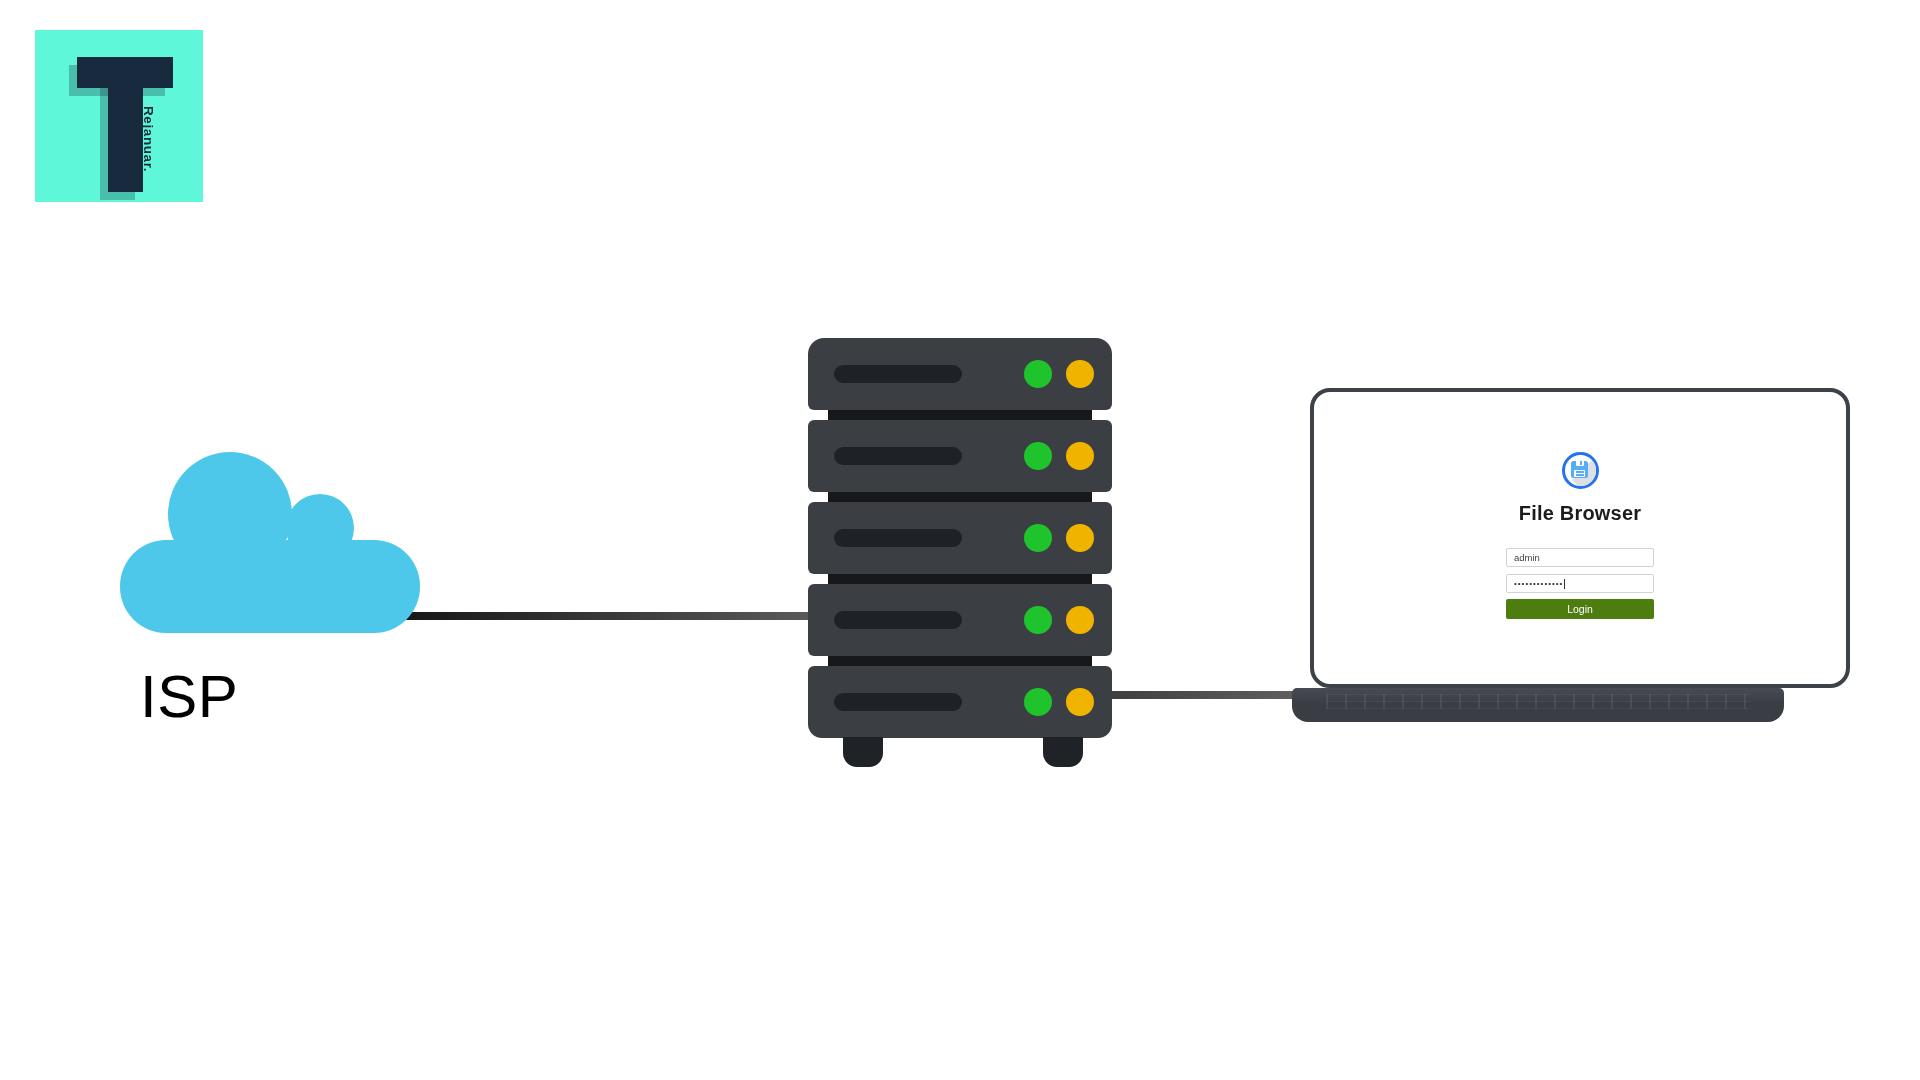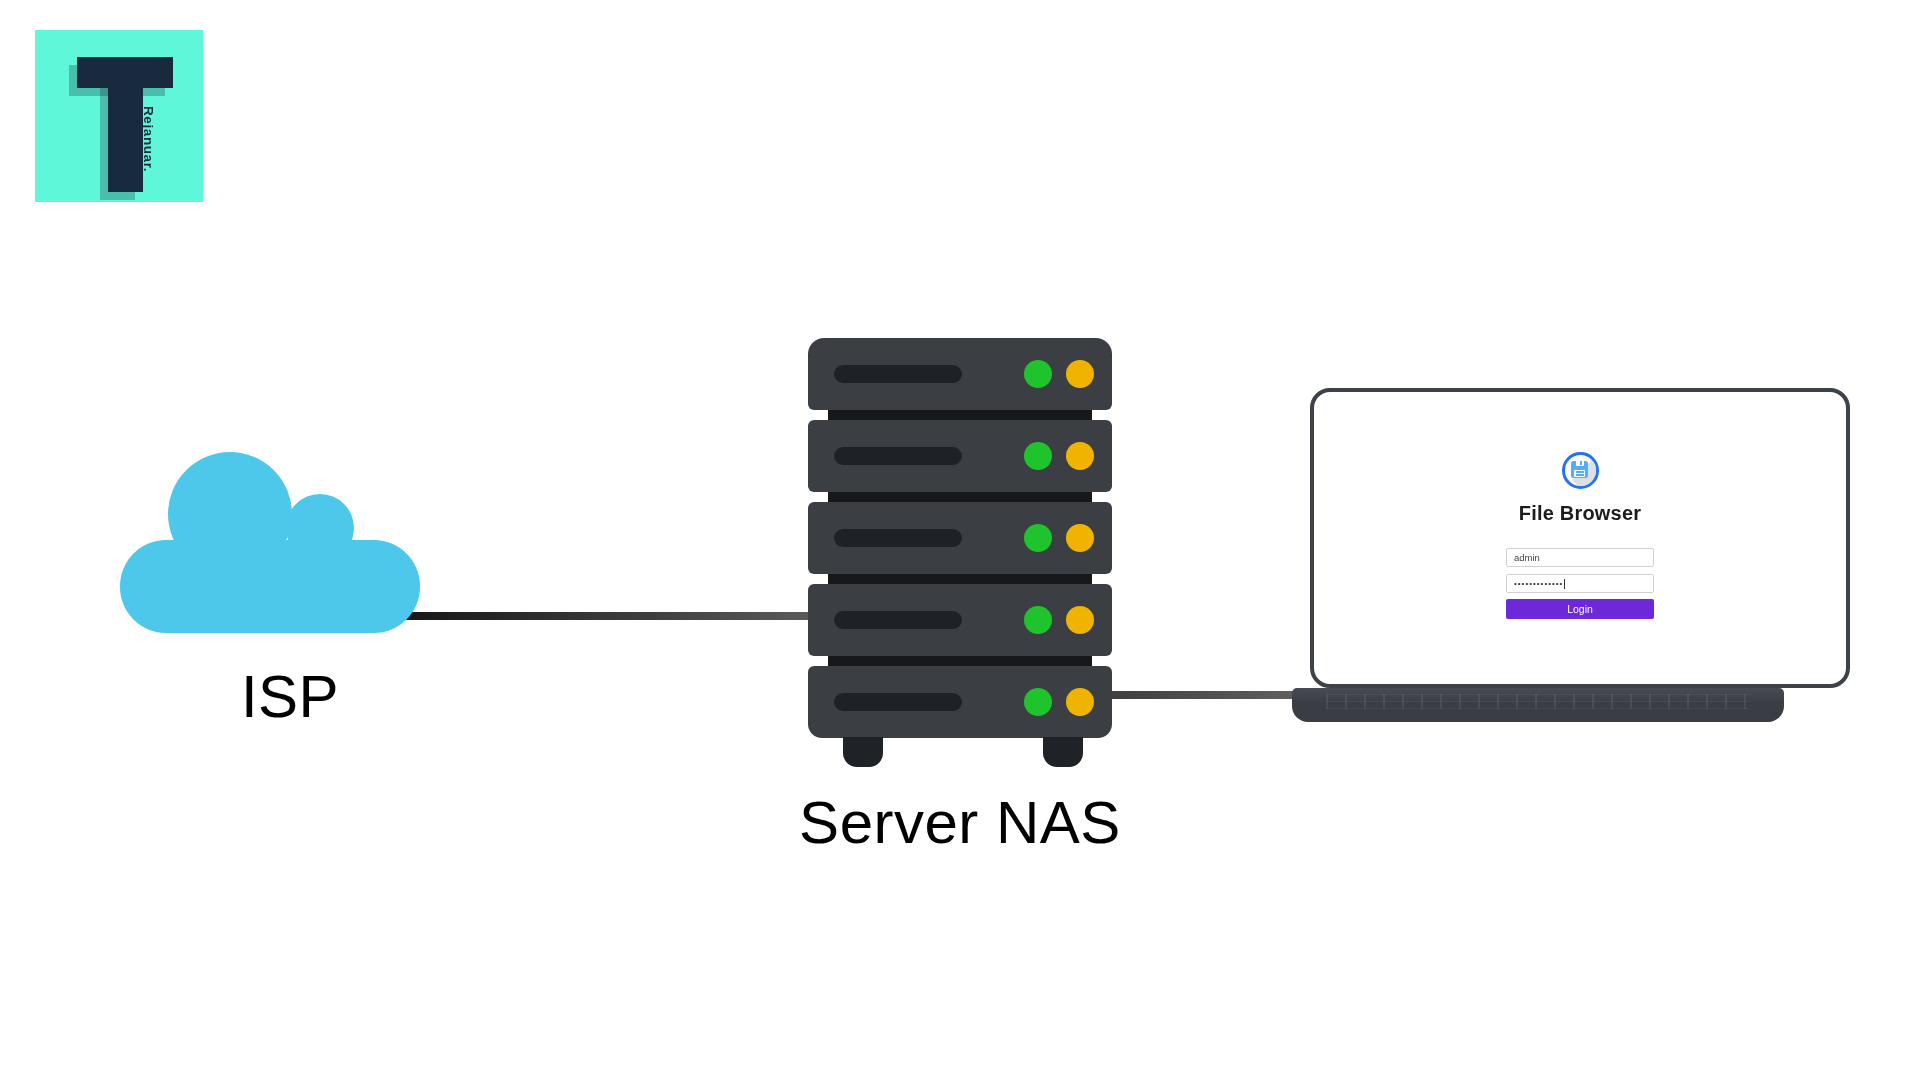--- a/index.html
+++ b/index.html
@@ -23,21 +23,21 @@
   .link2{left:1110px;top:691px;width:192px;background:linear-gradient(90deg,var(--c1,#3F3F3F),var(--c2,#606060));}
 
   
   #cloud{position:absolute;left:120px;top:448px;width:300px;height:185px;}
   .cloud-part{position:absolute;background:var(--fill,#4EC8EA);}
   .bump1{left:48px;top:4px;width:124px;height:124px;border-radius:50%;}
   .bump2{left:166px;top:46px;width:68px;height:68px;border-radius:50%;}
   .cloud-body{left:0;top:92px;width:300px;height:93px;border-radius:46px;}
 
   
-  .node-label{position:absolute;font-size:60px;color:#000;text-align:center;letter-spacing:.5px;}
+  .node-label{position:absolute;font-size:60px;color:#000;letter-spacing:.5px;}
   #label-isp{left:140px;top:662px;width:300px;}
   #label-nas{left:758px;top:788px;width:404px;}
   #label-laptop{left:1343px;top:746px;width:400px;}
 
   
   #server{position:absolute;left:808px;top:338px;width:304px;height:430px;}
   .unit{position:absolute;left:0;width:304px;height:72px;background:var(--body,#3B3E42);border-radius:6px;}
   .u1{top:0;border-radius:16px 16px 6px 6px;}
   .u2{top:82px;}.u3{top:164px;}.u4{top:246px;}
   .u5{top:328px;border-radius:6px 6px 14px 14px;}
@@ -130,21 +130,20 @@
     </div>
     <div class="divider d4"></div>
     <div class="unit u5">
       <div class="slot"></div>
       <div class="led led-green"></div>
       <div class="led led-amber"></div>
     </div>
     <div class="foot foot-l"></div>
     <div class="foot foot-r"></div>
   </div>
-  <div class="node-label" id="label-nas">Server NAS</div>
 
   <div id="laptop" style="--bezel: #3D4148; --deck: #3A3E44;">
     <div class="lt-screen">
       <div class="fb">
         <div class="fb-icon" style="border-color: rgb(38, 113, 238);">
           <div class="fb-shadow"></div>
           <div class="floppy" style="background: rgb(85, 174, 243);">
             <div class="shutter">
               <div class="shutter-slot" style="background: rgb(85, 174, 243);"></div>
             </div>
@@ -153,21 +152,21 @@
               <div class="fline" style="background: rgb(85, 174, 243);"></div>
             </div>
           </div>
         </div>
         <div class="fb-title">File Browser</div>
         <div class="fb-field fb-user">admin</div>
         <div class="fb-field fb-pass">
           <span>•••••••••••••</span>
           <span class="caret"></span>
         </div>
-        <div class="fb-login" style="background: #6d28d9;">Login</div>
+        <div class="fb-login" style="background: #4d7c0f;">Login</div>
       </div>
     </div>
     <div class="lt-deck">
       <div class="kb"></div>
     </div>
   </div>
 
 </div>
 
 </body></html>

